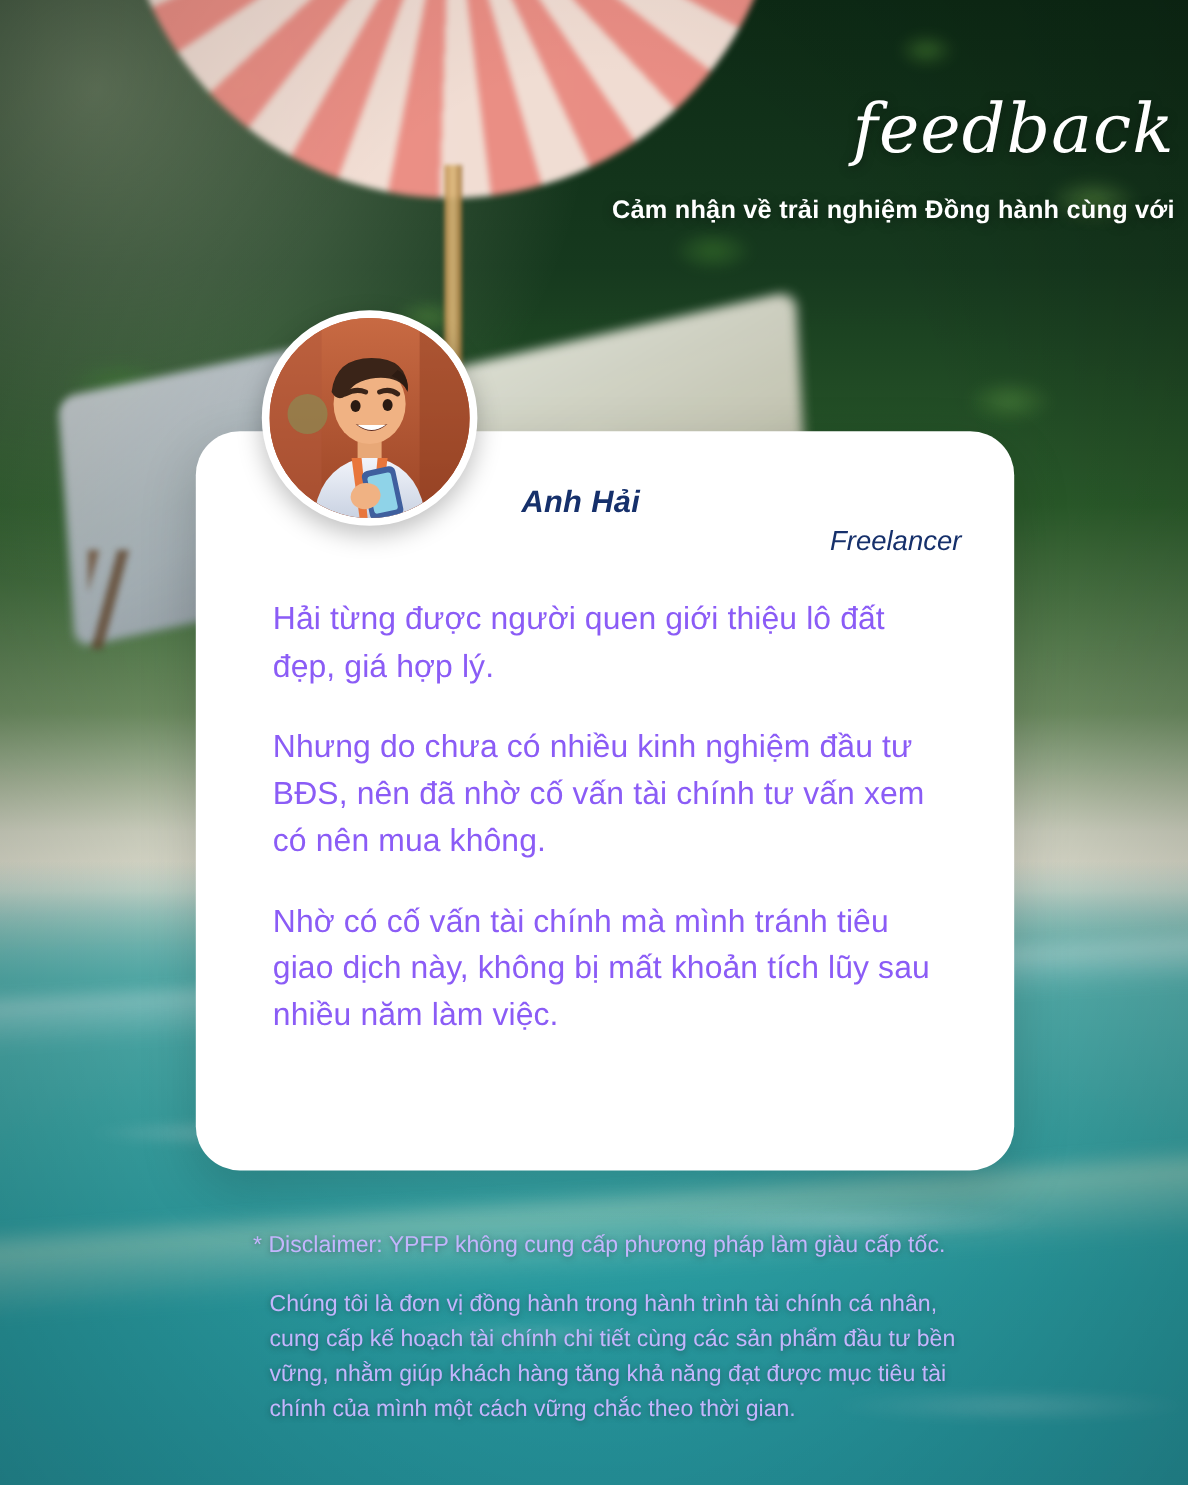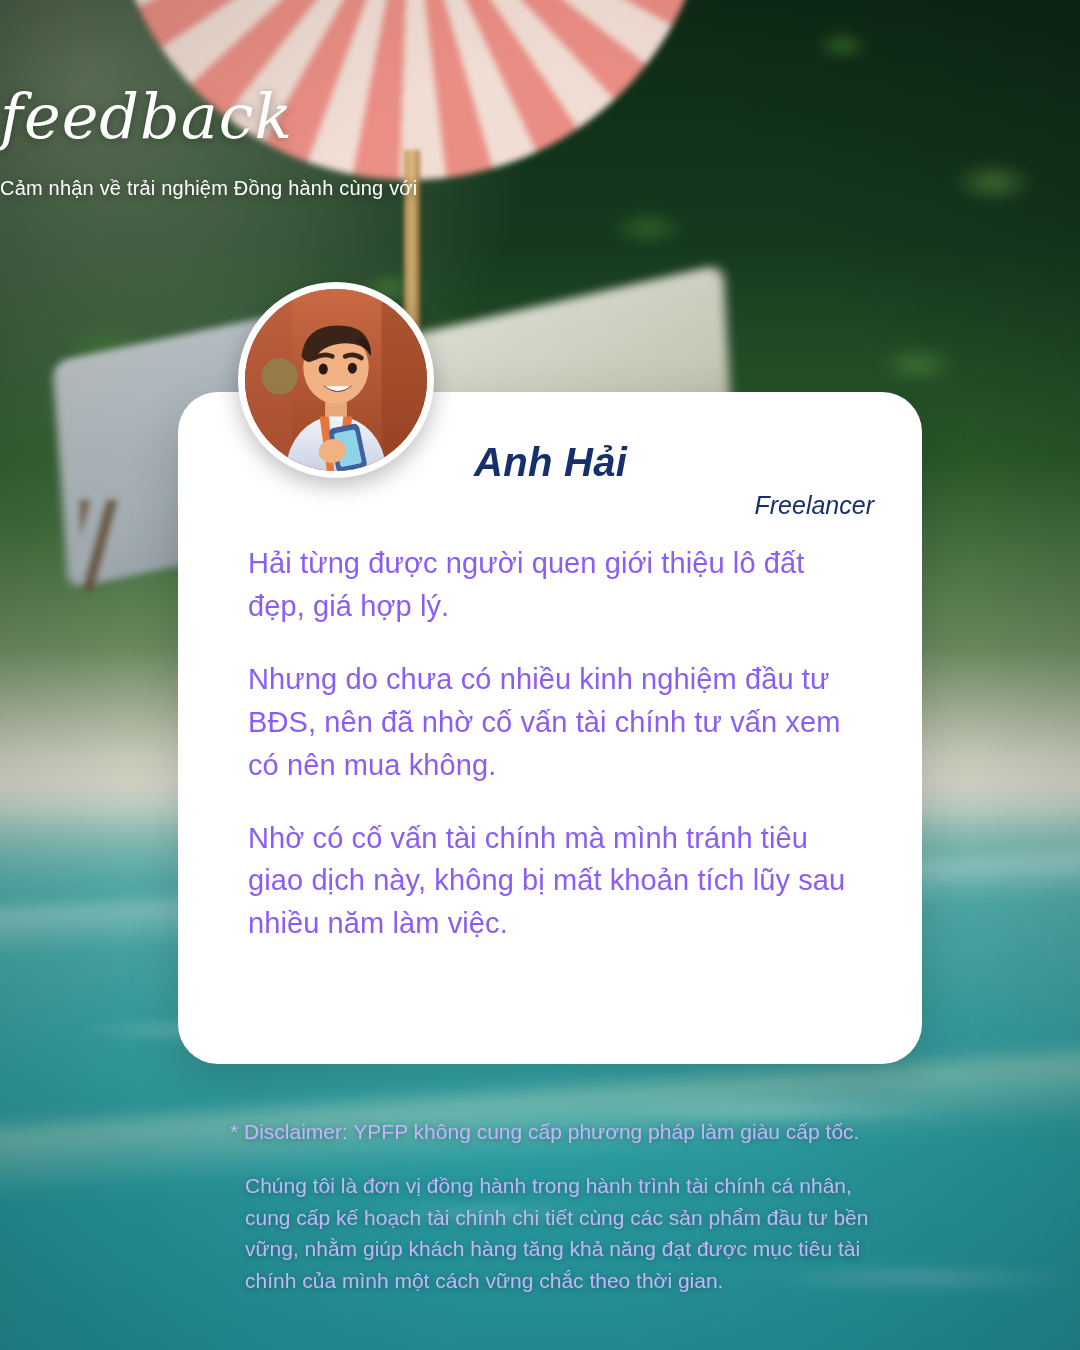--- a/index.html
+++ b/index.html
@@ -144,37 +144,37 @@
     filter: blur(5px);
   }
   .vignette {
     position: absolute; inset: 0;
     background: radial-gradient(ellipse at 50% 42%, rgba(0,0,0,0) 45%, rgba(0,0,0,0.22) 100%);
   }
 
   
   .header {
     position: absolute;
-    left: 0; right: 0; top: 86px;
-    text-align: left;
+    left: 0; right: 12px; top: 86px;
+    text-align: right;
     color: #ffffff;
     text-shadow: 0 2px 10px rgba(0,0,0,.35);
   }
   .script-title {
     font-family: "DejaVu Serif", serif;
     font-style: italic;
     font-size: 62px;
     font-weight: 400;
     letter-spacing: 1px;
     line-height: 1;
     margin-bottom: 26px;
   }
   .subtitle {
-    font-size: 20px;
-    font-weight: normal;
+    font-size: 23px;
+    font-weight: bold;
     line-height: 1.45;
     letter-spacing: .2px;
   }
 
   
   .card {
     position: absolute;
     left: 178px; top: 392px;
     width: 744px;
     height: 672px;
@@ -194,21 +194,21 @@
     box-shadow: 0 8px 22px rgba(0,0,0,.25);
   }
   .avatar-art { position: absolute; inset: 0; }
 
   .person {
     position: absolute;
     left: 474px; top: 440px;
     width: 400px;
   }
   .person-name {
-    font-size: 40px;
+    font-size: 28px;
     font-weight: bold;
     font-style: italic;
     color: #16306b;
     letter-spacing: .3px;
   }
   .person-role {
     margin-top: 6px;
     font-size: 25px;
     font-style: italic;
     color: #16306b;

